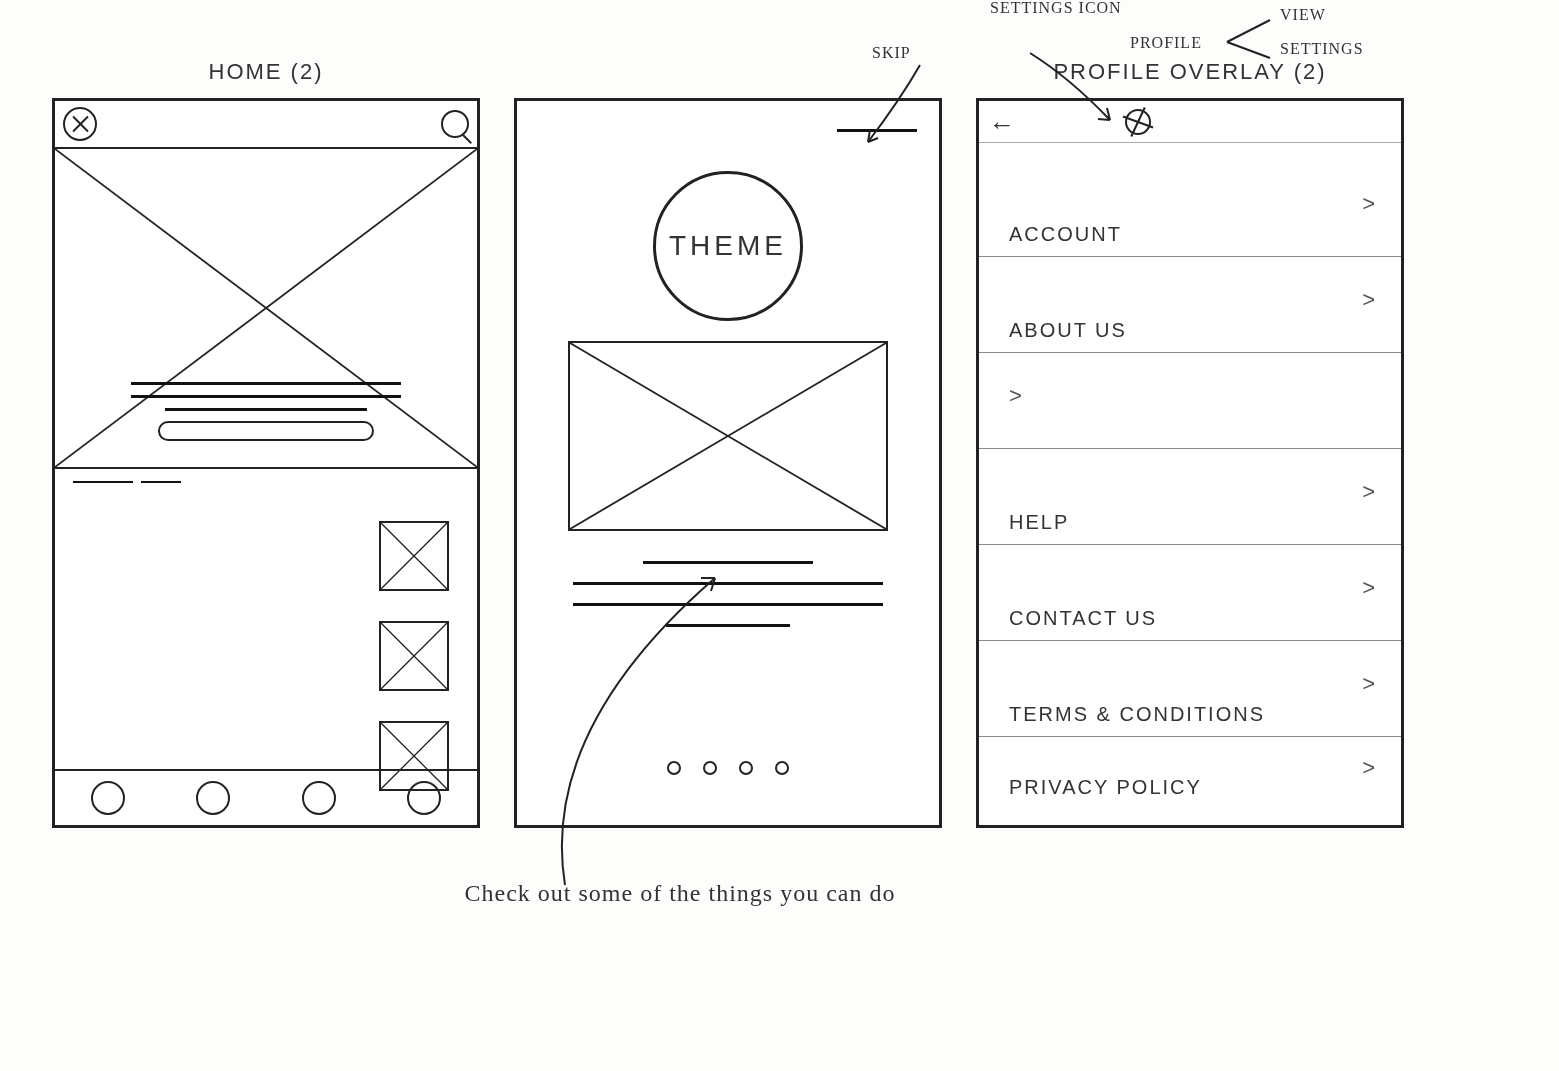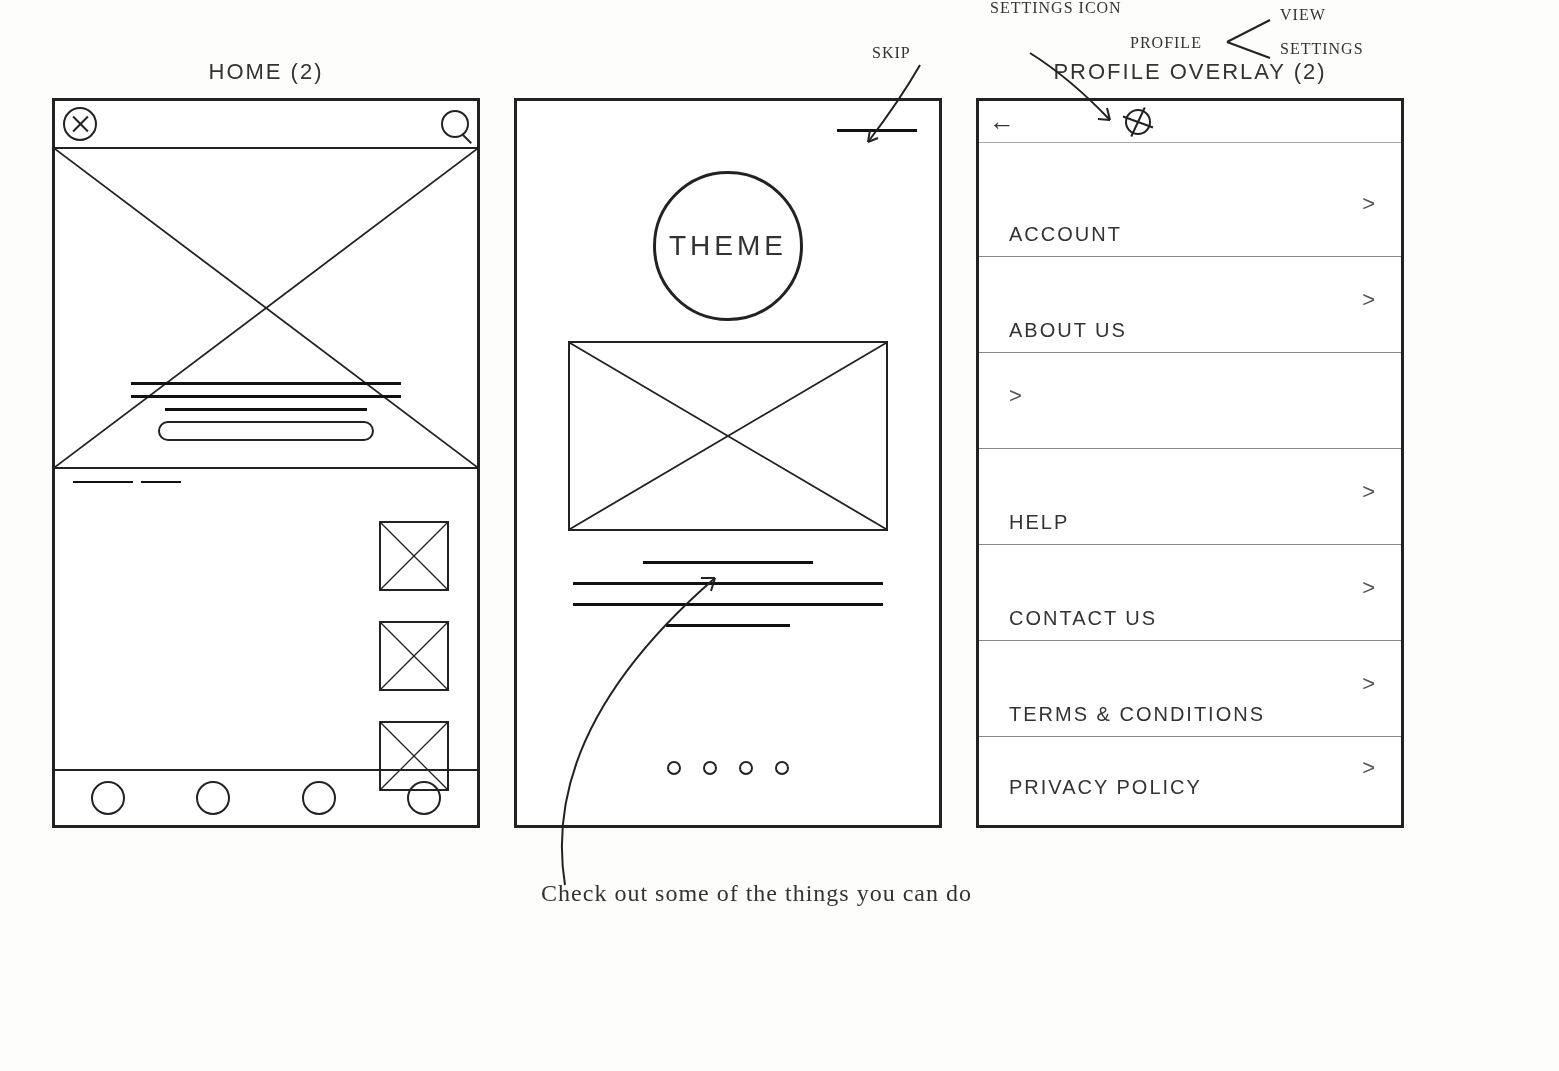--- a/index.html
+++ b/index.html
@@ -314,13 +314,13 @@
 <div class="ann" style="top:40px; left:1280px; text-transform:uppercase">SETTINGS</div>
 <svg class="ann-arrow" style="top:14px; left:1222px; width:60px; height:48px" viewBox="0 0 60 48">
   <path d="M5 28 L48 6"></path>
   <path d="M5 28 L48 44"></path>
 </svg>
 
 <svg class="ann-arrow" style="top:570px; left:530px; width:220px; height:320px" viewBox="0 0 220 320">
   <path d="M35 315 Q 10 160 185 8"></path>
   <path d="M185 8 l-14 0 M185 8 l-4 13"></path>
 </svg>
-<div class="ann" style="top:880px; left:412px; width:560px; text-align:right; font-size:24px">Check out some of the things you can do</div>
+<div class="ann" style="top:880px; left:400px; width:560px; text-align:center; font-size:24px">Check out some of the things you can do</div>
 
 </body></html>

